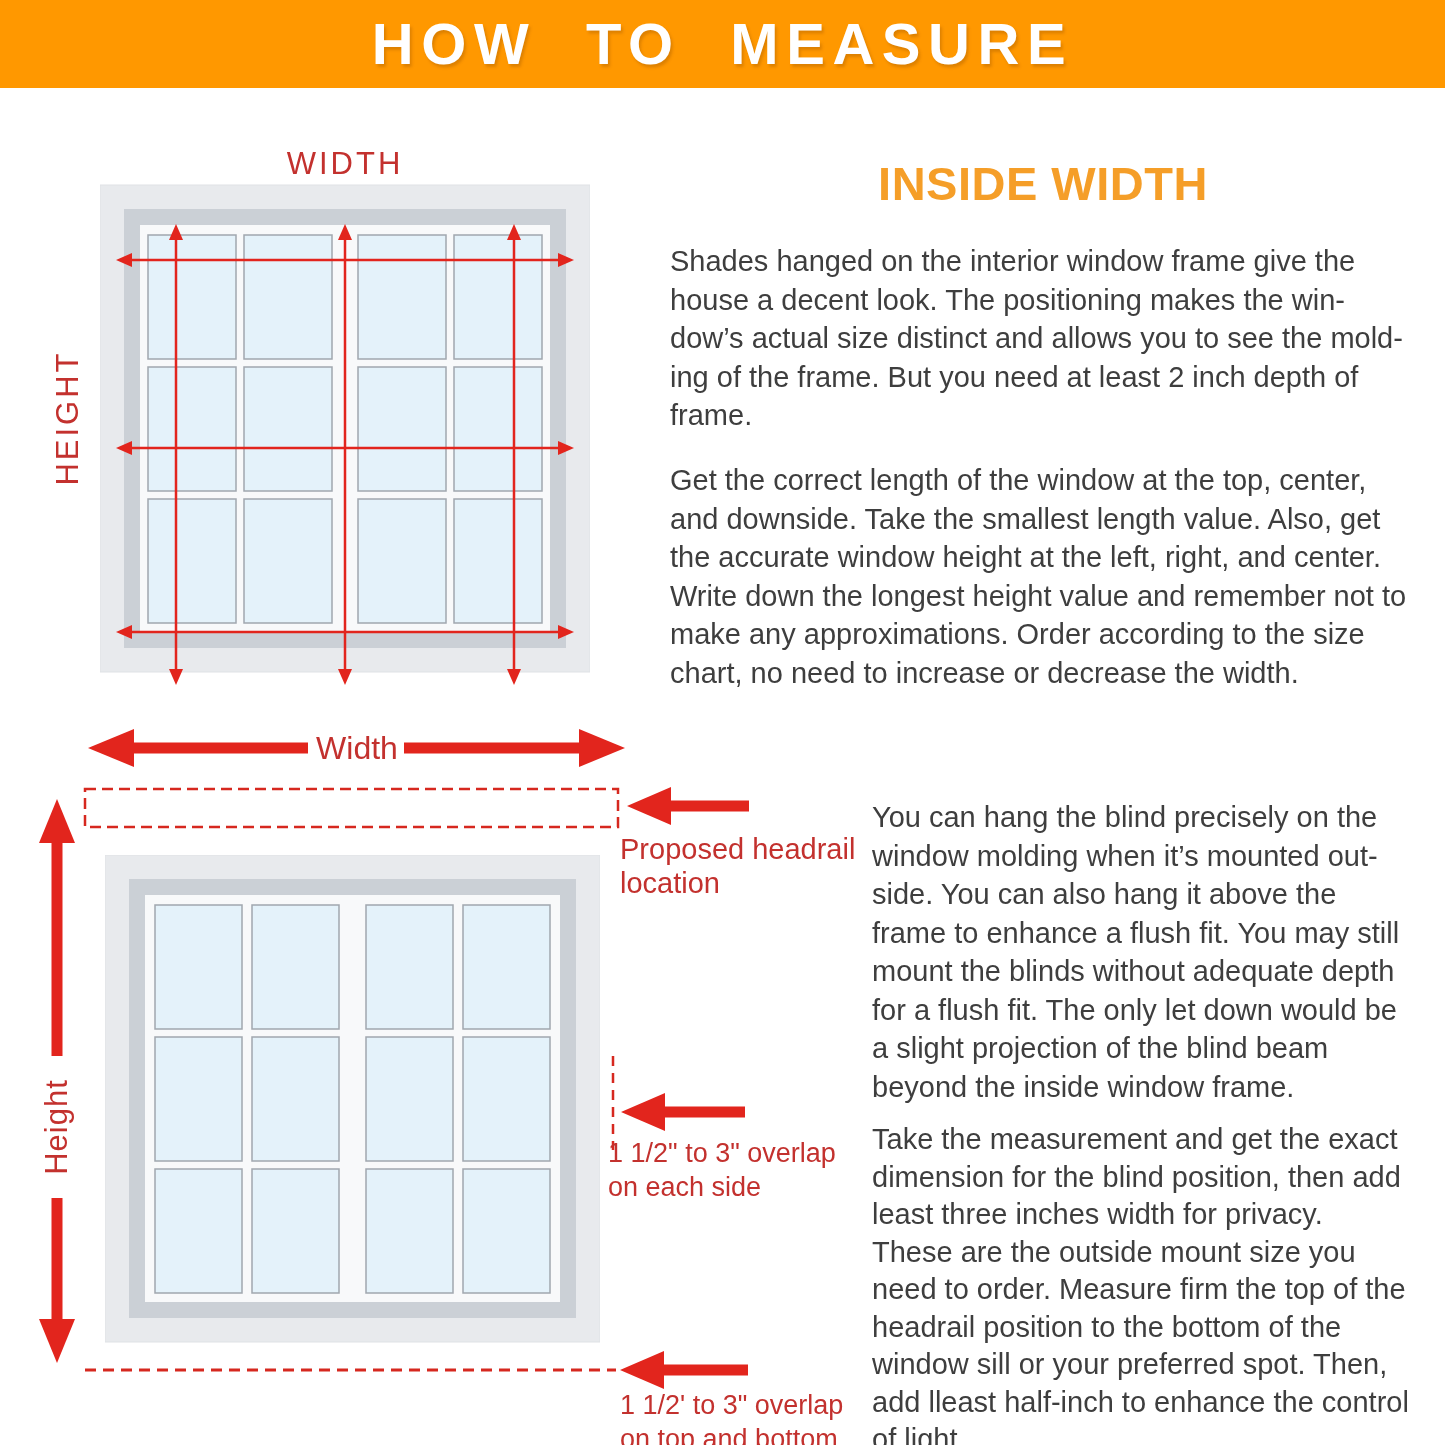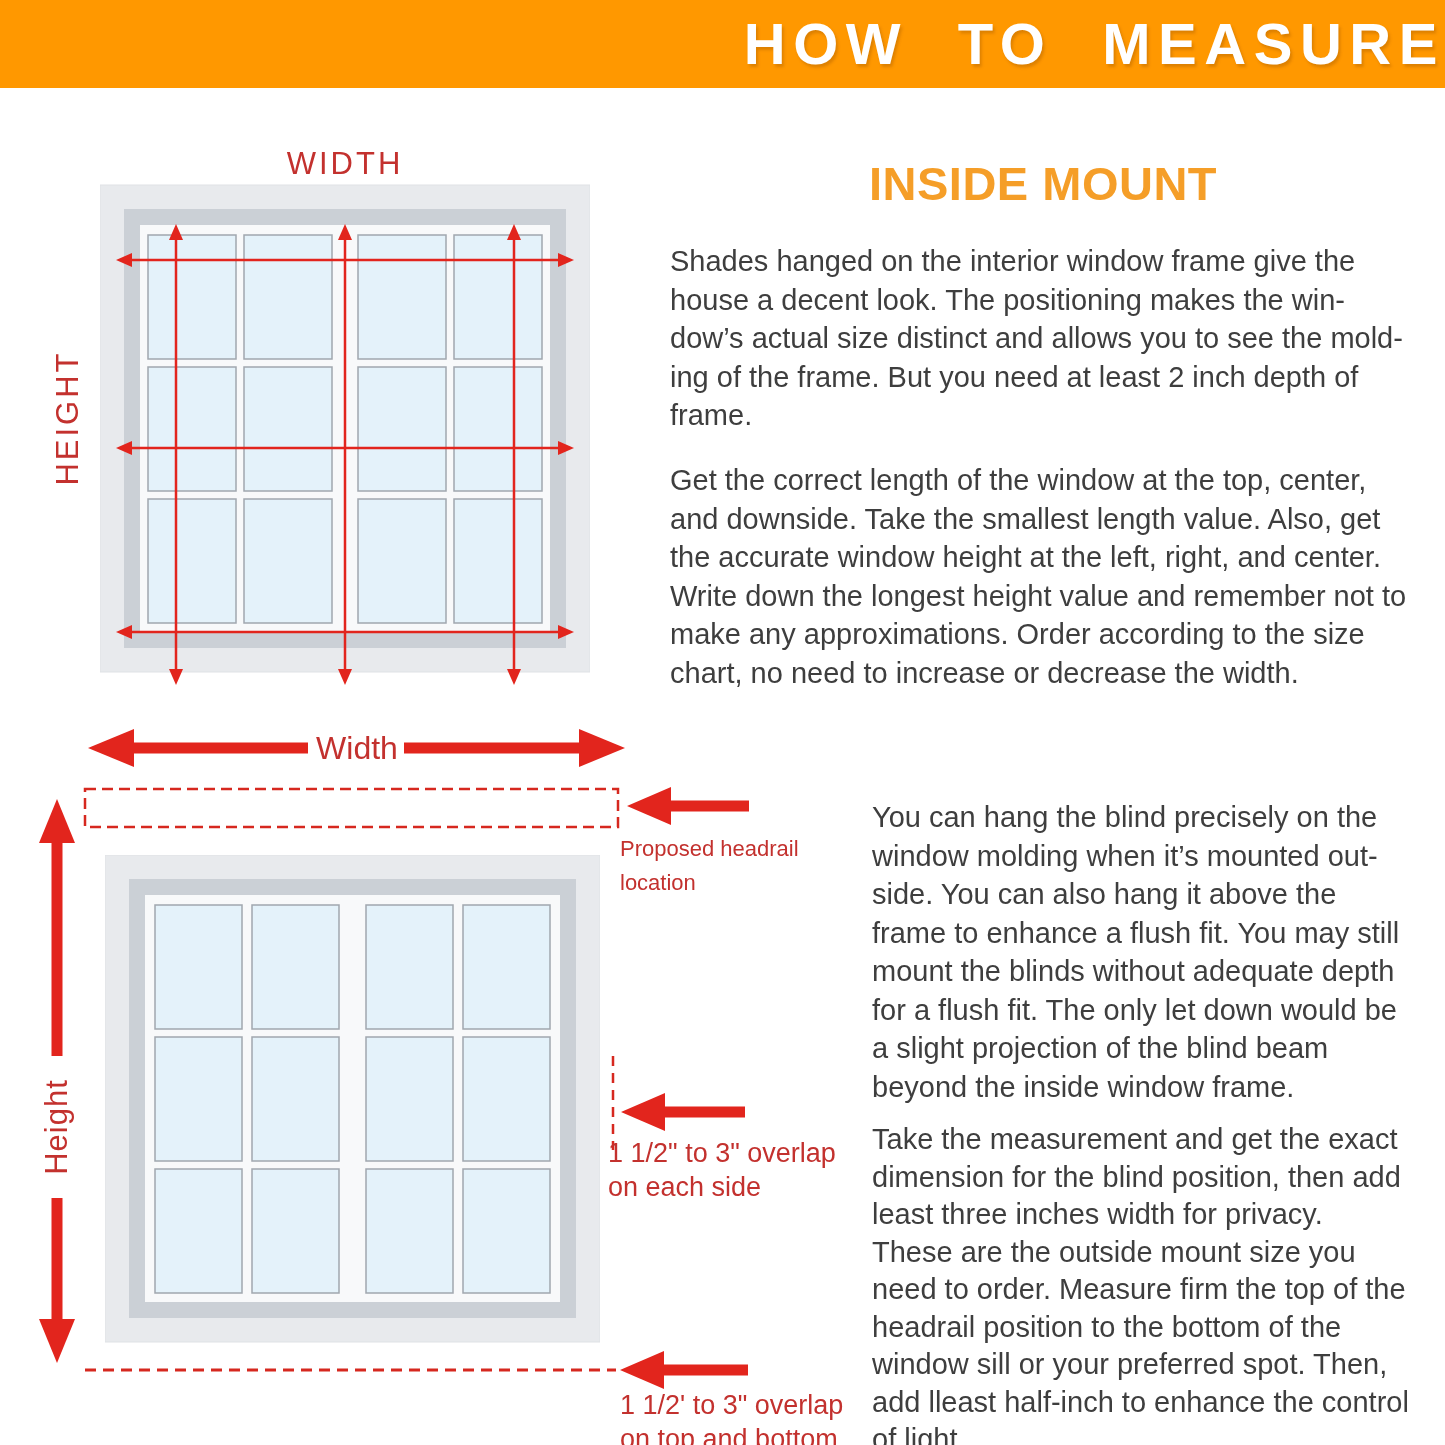--- a/index.html
+++ b/index.html
@@ -3,31 +3,31 @@
 <meta charset="utf-8">
 <style>
   html,body{margin:0;padding:0;background:#ffffff;}
   #page{
     position:relative;width:1445px;height:1445px;overflow:hidden;
     background:#ffffff;font-family:"Liberation Sans","DejaVu Sans",sans-serif;
   }
   
   .banner{position:absolute;left:0;top:0;width:1445px;height:88px;background:#FF9800;}
   .banner h1{
-    margin:0;height:88px;line-height:88px;text-align:right;color:#ffffff;
+    margin:0;height:88px;line-height:88px;text-align:center;color:#ffffff;
     font-size:58px;font-weight:700;letter-spacing:.13em;word-spacing:.45em;
     text-shadow:2px 3px 3px rgba(120,60,0,.25);
   }
   
   .red-label{position:absolute;color:#C3312E;white-space:pre;}
   .lbl-width-top{left:250px;top:146px;width:190px;text-align:center;font-size:31px;letter-spacing:3px;}
   .lbl-height-top{left:68px;top:418px;font-size:31px;letter-spacing:3px;transform:translate(-50%,-50%) rotate(-90deg);}
   .lbl-width-bottom{left:309px;top:730px;width:96px;text-align:center;font-size:32px;}
   .lbl-height-bottom{left:57px;top:1127px;font-size:31px;letter-spacing:1px;transform:translate(-50%,-50%) rotate(-90deg);}
-  .lbl-headrail{left:620px;top:832px;font-size:22px;line-height:34px;}
+  .lbl-headrail{left:620px;top:832px;font-size:29px;line-height:34px;}
   .lbl-side-overlap{left:608px;top:1136px;font-size:27px;line-height:34px;}
   .lbl-bottom-overlap{left:620px;top:1388px;font-size:27px;line-height:34px;}
   
   .mount-heading{
     position:absolute;text-align:center;color:#F59E28;font-weight:700;
     font-size:47px;letter-spacing:.5px;margin:0;
   }
   .inside-heading{left:650px;top:156px;width:786px;}
   .outside-heading{left:830px;top:714px;width:600px;}
   .body-par{
@@ -154,21 +154,21 @@
 
   <div class="red-label lbl-width-bottom">Width</div>
   <div class="red-label lbl-height-bottom">Height</div>
   <div class="red-label lbl-headrail">Proposed headrail
 location</div>
   <div class="red-label lbl-side-overlap">1 1/2" to 3" overlap
 on each side</div>
   <div class="red-label lbl-bottom-overlap">1 1/2' to 3" overlap
 on top and bottom</div>
 
-  <h2 class="mount-heading inside-heading">INSIDE MOUNT</h2>
+  <h2 class="mount-heading inside-heading">INSIDE WIDTH</h2>
   <p class="body-par p-inside-1">Shades hanged on the interior window frame give the
 house a decent look. The positioning makes the win-
 dow’s actual size distinct and allows you to see the mold-
 ing of the frame. But you need at least 2 inch depth of
 frame.</p>
   <p class="body-par p-inside-2">Get the correct length of the window at the top, center,
 and downside. Take the smallest length value. Also, get
 the accurate window height at the left, right, and center.
 Write down the longest height value and remember not to
 make any approximations. Order according to the size

